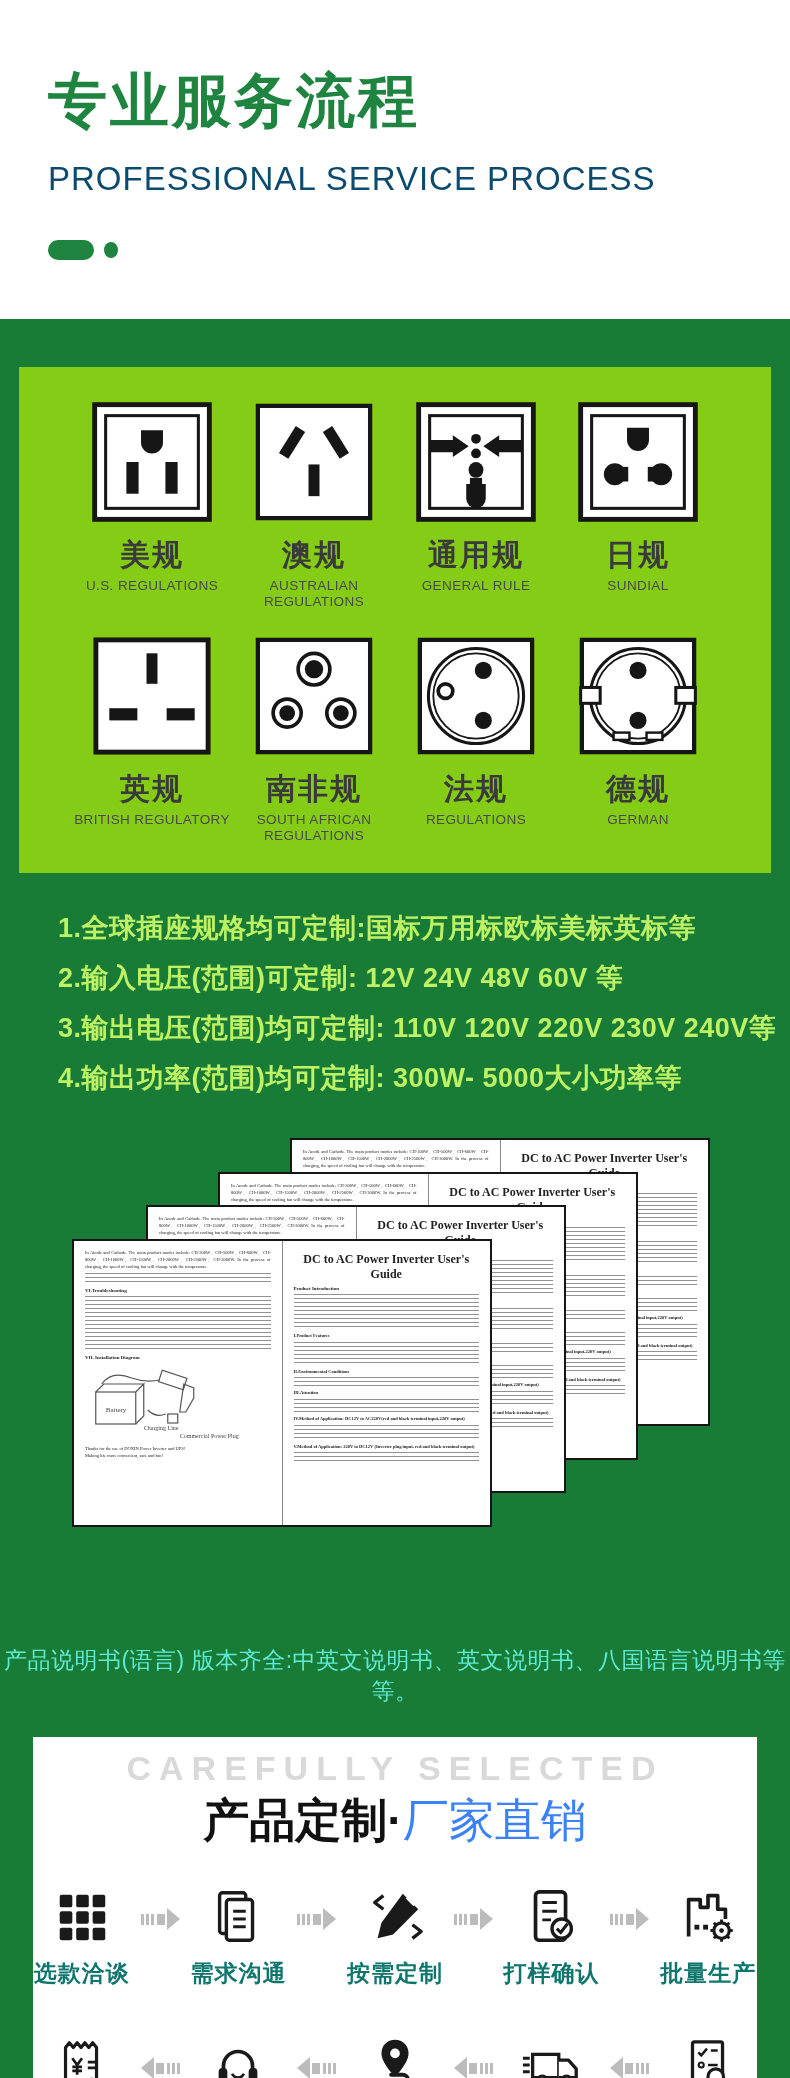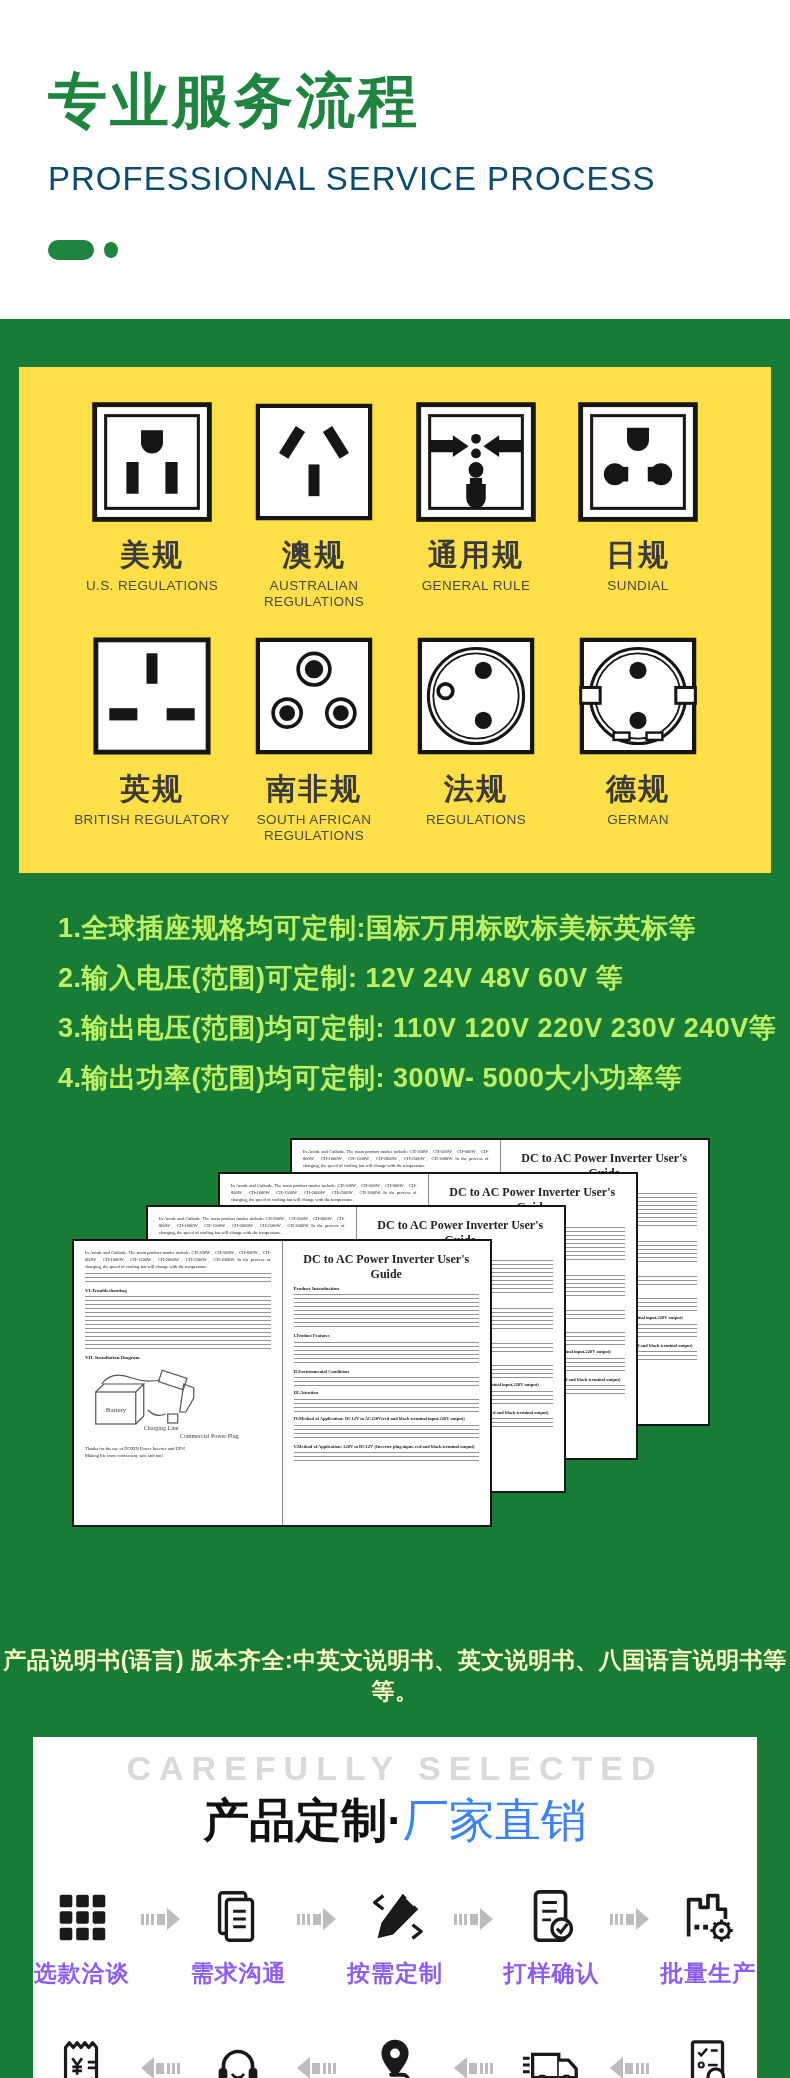--- a/index.html
+++ b/index.html
@@ -11,21 +11,21 @@
   .hd-title{padding-top:62px;font-size:59px;font-weight:900;letter-spacing:3px;color:#1e8440;}
   .hd-sub{margin-top:18px;font-size:33px;font-weight:400;letter-spacing:1px;color:#0c4a6e;}
   .hd-orn{margin-top:42px;display:flex;align-items:center;gap:10px;}
   .hd-pill{width:46px;height:20px;border-radius:10px;background:#1e8440;}
   .hd-dot{width:14px;height:16px;border-radius:50%;background:#1e8440;}
 
   
   .green{background:#187c36;height:1759px;box-sizing:border-box;padding-top:48px;}
 
   
-  .plug-card{margin:0 19px;background:#fde047;height:506px;box-sizing:border-box;padding:34px 52px 0;}
+  .plug-card{margin:0 19px;background:#84cc16;height:506px;box-sizing:border-box;padding:34px 52px 0;}
   .plug-row{display:flex;justify-content:space-between;}
   .plug-row+.plug-row{margin-top:26px;}
   .plug-cell{width:162px;display:flex;flex-direction:column;align-items:center;text-align:center;}
   .sock{width:122px;height:122px;}
   .plug-cn{margin-top:12px;font-size:30px;font-weight:700;color:#3a3a3a;letter-spacing:2px;}
   .plug-en{margin-top:2px;font-size:13.5px;color:#4a4a4a;line-height:1.15;letter-spacing:.4px;}
 
   
   .specs{margin:30px 12px 0 58px;color:#bef264;}
   .specs div{font-size:27px;font-weight:600;letter-spacing:.5px;line-height:50px;}
@@ -40,32 +40,32 @@
   .pg{flex:1;box-sizing:border-box;padding:9px 11px;overflow:hidden;font-family:"Liberation Serif",serif;color:#222;}
   .pg.left{border-right:1px solid #8a8a8a;}
   .tiny{font-size:4.5px;line-height:1.5;text-align:justify;}
   .tiny-b{font-size:5px;font-weight:700;margin-top:3px;}
   .doc-title{font-size:12px;font-weight:700;text-align:center;margin:2px 0 4px;}
   .sec{font-size:4.5px;font-weight:700;margin-top:3px;line-height:1.25;}
   .tl{background-image:repeating-linear-gradient(to bottom,#6e6e6e 0,#6e6e6e 1px,transparent 1px,transparent 4px);opacity:.75;margin-top:3px;}
   .illus{margin-top:4px;}
 
   
-  .caption{margin-top:32px;text-align:center;color:#fef9c3;font-size:23px;font-weight:700;letter-spacing:.5px;}
+  .caption{margin-top:32px;text-align:center;color:#5eead4;font-size:23px;font-weight:400;letter-spacing:.5px;}
 
   
   .custom-card{margin:30px 33px 0;background:#fff;box-sizing:border-box;padding:12px 0 26px;text-align:center;}
   .wm{font-size:34px;font-weight:800;letter-spacing:8px;color:#d9d9d9;}
   .cc-title{margin-top:2px;font-size:46px;color:#111;}
   .cc-title .b{font-weight:900;}
   .cc-title .l{font-weight:300;color:#3b82f6;text-align:center;}
   .steps{display:flex;justify-content:center;align-items:flex-start;gap:10px;margin-top:34px;}
   .step{width:108px;display:flex;flex-direction:column;align-items:center;}
   .step svg{width:62px;height:62px;}
-  .step-label{margin-top:10px;font-size:23px;font-weight:600;color:#8b5cf6;letter-spacing:1px;white-space:nowrap;}
+  .step-label{margin-top:10px;font-size:23px;font-weight:600;color:#0f766e;letter-spacing:1px;white-space:nowrap;}
   .arrow{display:flex;align-items:center;gap:2px;margin-top:22px;}
   .arrow .b1{width:3px;height:11px;background:#bcbcbc;}
   .arrow .stem{width:8px;height:11px;background:#bcbcbc;margin-left:1px;}
   .arrow .head{width:0;height:0;border-top:11px solid transparent;border-bottom:11px solid transparent;border-left:13px solid #bcbcbc;}
   .arrow.left{transform:scaleX(-1);}
 </style>
 </head>
 <body>
 
 <div class="page">

